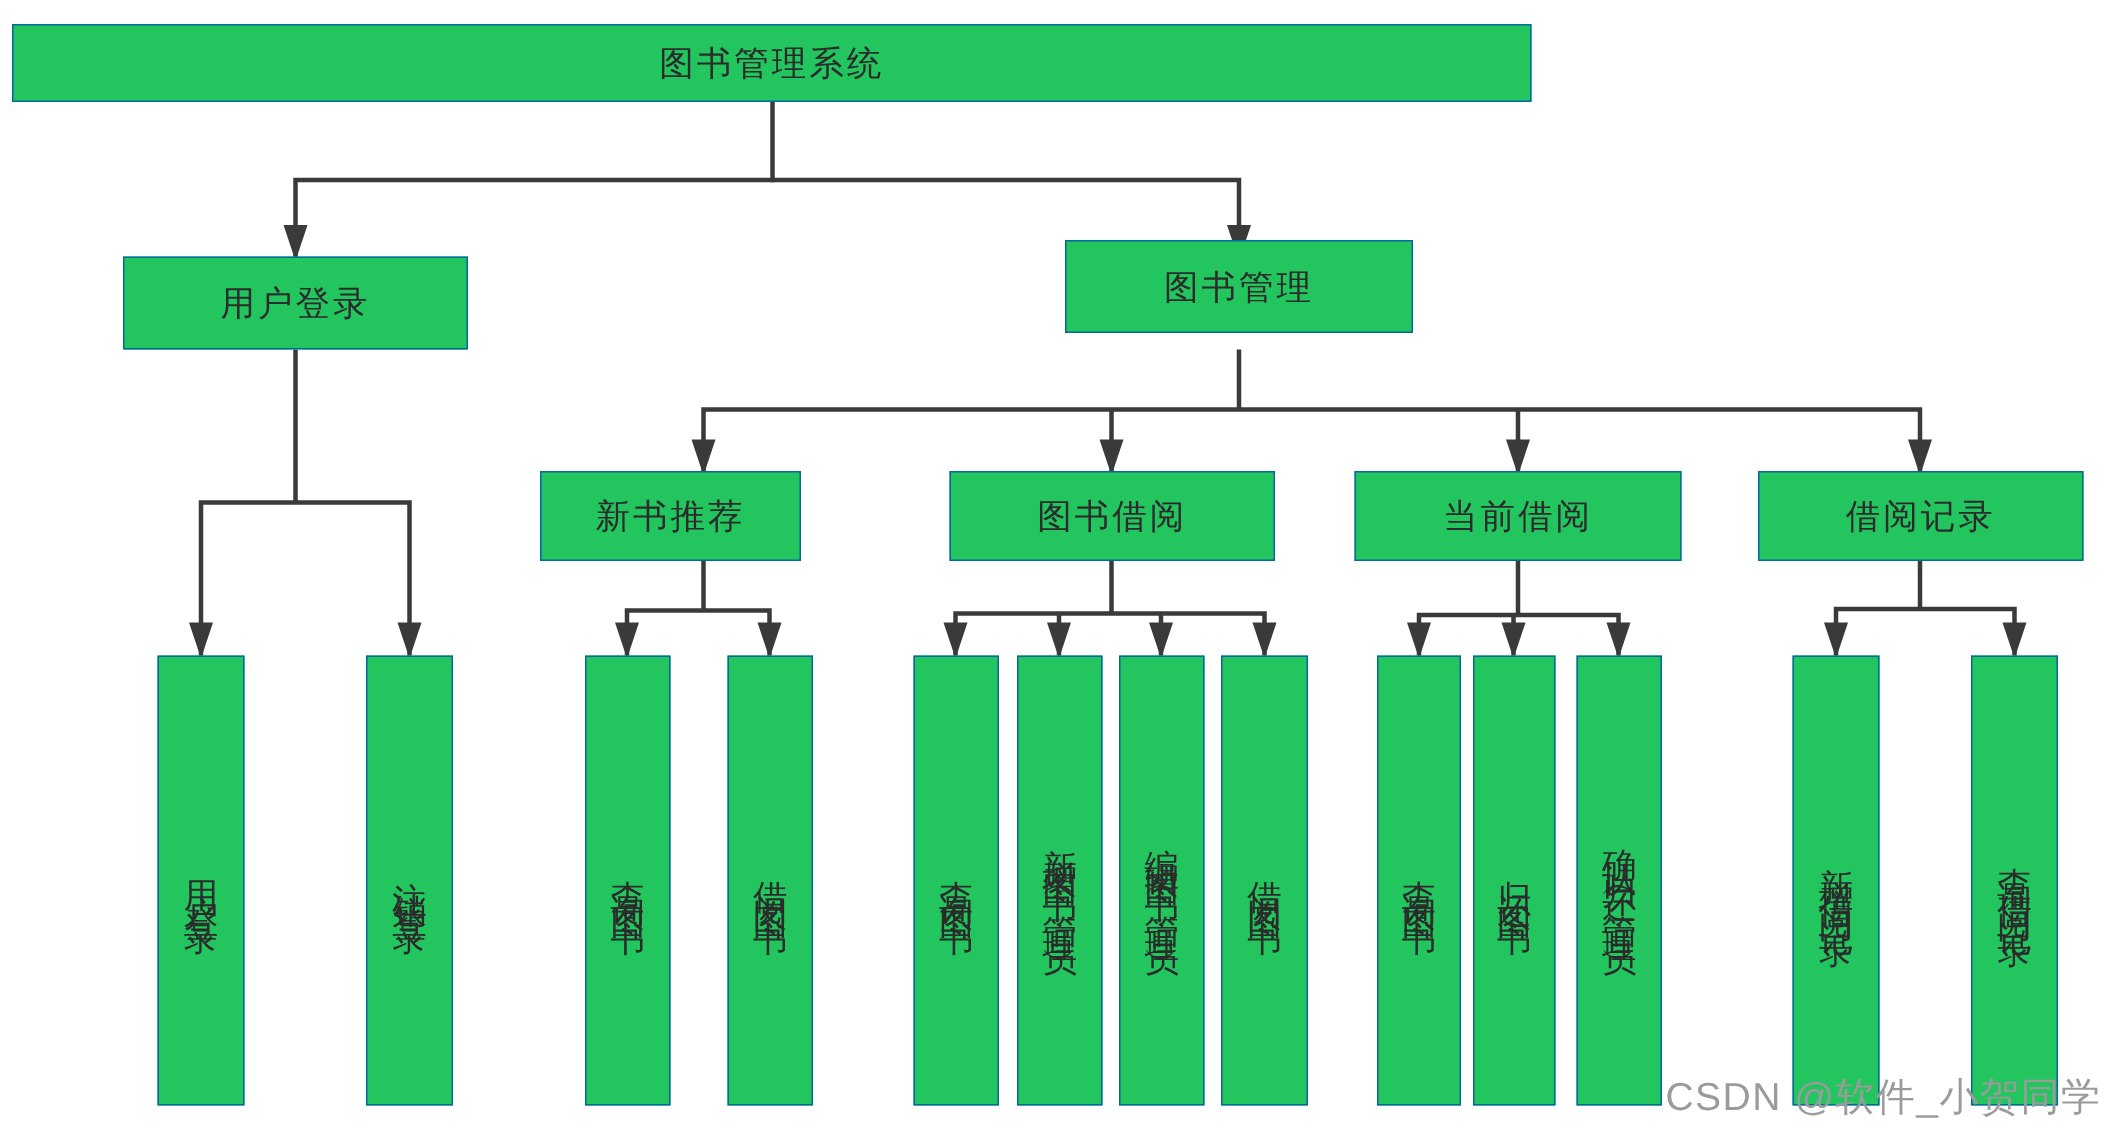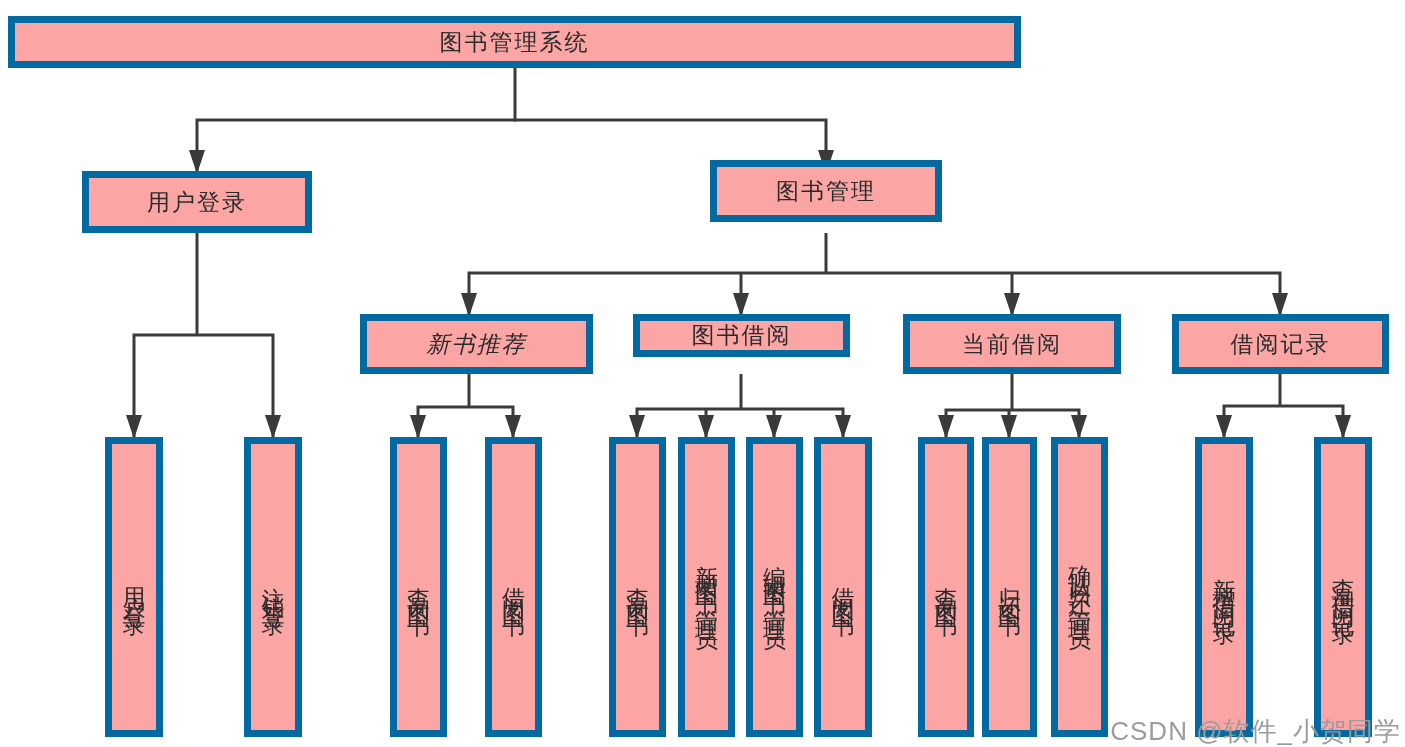--- a/index.html
+++ b/index.html
@@ -2,34 +2,34 @@
 <html><head>
 <meta charset="utf-8">
 <style>
   html,body{margin:0;padding:0;background:#fff;}
   .stage{
     position:relative;width:1405px;height:747px;background:#ffffff;overflow:hidden;
     font-family:"Liberation Sans",sans-serif;color:#2b2b2b;
   }
   .wires{position:absolute;left:0;top:0;width:1405px;height:747px;}
   .node{
-    position:absolute;box-sizing:border-box;background:#fca5a5;
-    border:7px solid #0369a1;display:flex;align-items:center;justify-content:center;
+    position:absolute;box-sizing:border-box;background:#22c55e;
+    border:1px solid #0369a1;display:flex;align-items:center;justify-content:center;
   }
   .node.h .lbl{font-size:23px;letter-spacing:2px;white-space:nowrap;color:#2b2b2b;}
   .node.v .lbl{
     writing-mode:vertical-rl;text-orientation:mixed;
     font-size:23px;letter-spacing:9px;line-height:1;white-space:nowrap;color:#2b2b2b;
   }
   
   #n-root {left:8px;   top:16px;  width:1013px;height:52px;}
   #n-login{left:82px;  top:171px; width:230px; height:62px;}
   #n-mgmt {left:710px; top:160px; width:232px; height:62px;}
-  #n-rec  {left:360px; top:314px; width:233px; height:60px;font-style:italic;}
-  #n-bor  {left:633px; top:314px; width:217px; height:43px;}
+  #n-rec  {left:360px; top:314px; width:174px; height:60px;}
+  #n-bor  {left:633px; top:314px; width:217px; height:60px;}
   #n-cur  {left:903px; top:314px; width:218px; height:60px;text-align:center;}
   #n-recd {left:1172px;top:314px; width:217px; height:60px;}
   .leaf{top:437px;height:300px;}
   #lf-1 {left:105px; width:58px;}
   #lf-2 {left:244px; width:58px;}
   #lf-3 {left:390px; width:57px;}
   #lf-4 {left:485px; width:57px;}
   #lf-5 {left:609px; width:57px;}
   #lf-6 {left:678px; width:57px;}
   #lf-7 {left:746px; width:57px;}

